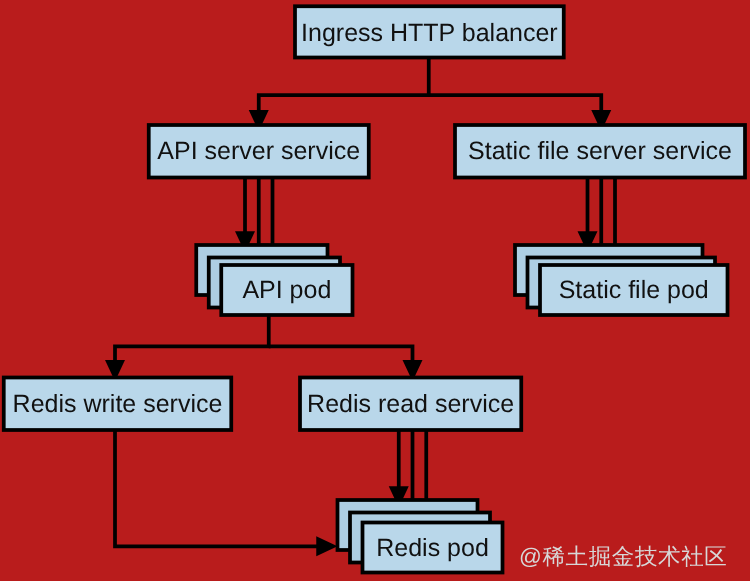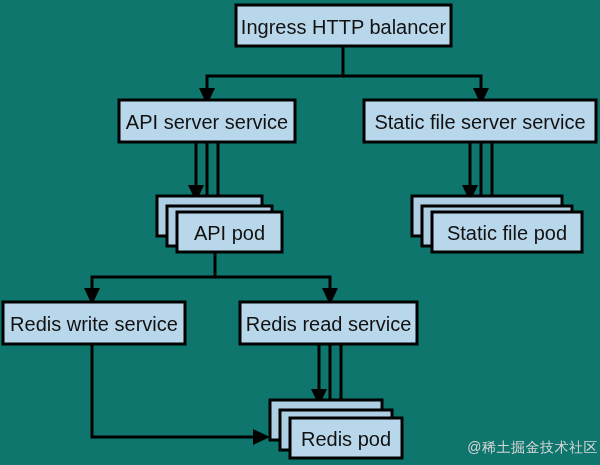--- a/index.html
+++ b/index.html
@@ -4,21 +4,21 @@
 <style>
   html, body {
     margin: 0;
     padding: 0;
     background: #ffffff;
   }
   #diagram-root {
     position: relative;
     width: 600px;
     height: 465px;
-    background: #0f766e;
+    background: #b91c1c;
     font-family: "Liberation Sans", sans-serif;
     overflow: hidden;
   }
   svg#arch-svg {
     display: block;
     width: 600px;
     height: 465px;
   }
   .node-box {
     fill: #b9d7ea;
@@ -42,24 +42,24 @@
     stroke: #000000;
     stroke-width: 3;
     fill: none;
     stroke-linecap: butt;
   }
   .arrow-head {
     fill: #000000;
   }
   .watermark {
     position: absolute;
-    right: 2px;
+    right: 18px;
     bottom: 8px;
     font-family: "Liberation Sans", sans-serif;
-    font-size: 14px;
+    font-size: 18px;
     color: #d7d7d7;
     letter-spacing: 0.5px;
     user-select: none;
   }
 </style>
 </head>
 <body>
 
 <div id="diagram-root">
 

